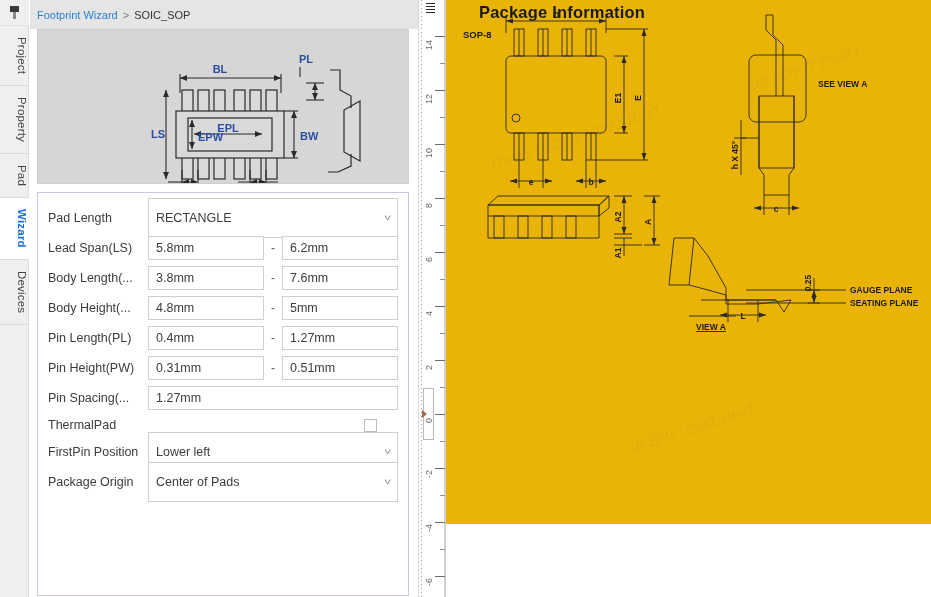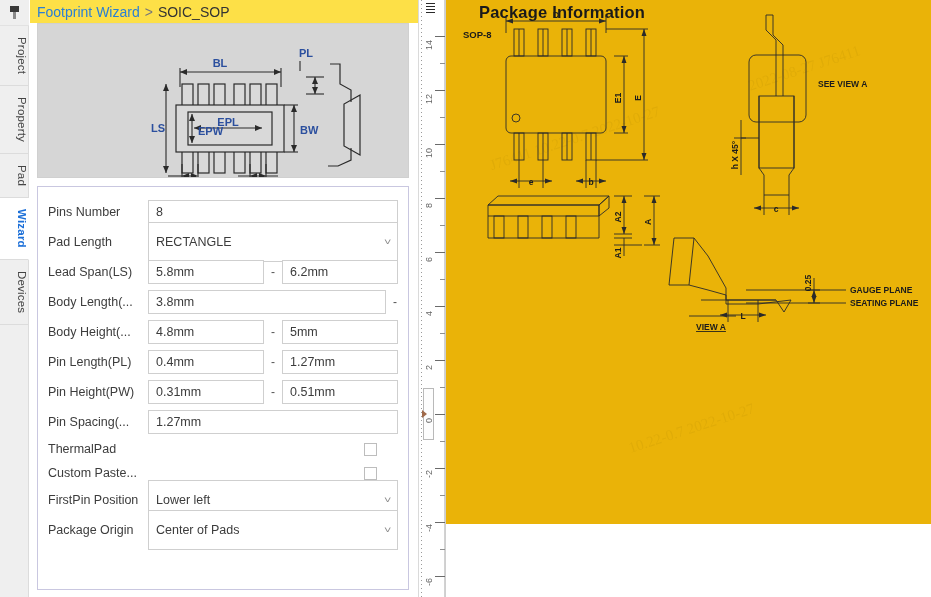--- a/index.html
+++ b/index.html
@@ -84,28 +84,28 @@
   
   .leftpane {
     position: relative;
     width: 389px;
     flex: 0 0 389px;
     height: 597px;
     background: #ffffff;
     border-left: 1px solid #ffffff;
   }
   .breadcrumb {
-    height: 23px;
+    height: 29px;
     display: flex;
     align-items: center;
     padding-left: 7px;
-    font-size: 14px;
+    font-size: 11px;
     gap: 5px;
     color: #444;
-    background: #fde047;
+    background: #e5e5e5;
   }
   .breadcrumb .crumb-link {
     color: #2b7fd4;
     cursor: pointer;
   }
   .breadcrumb .crumb-sep { color: #777; }
   .breadcrumb .crumb-cur { color: #333; text-align: right; }
 
   .diagram-box {
     margin: 0 9px 0 7px;
@@ -413,26 +413,20 @@
           <text x="190" y="102" text-anchor="middle">EPL</text>
           <text x="262" y="110">BW</text>
           <text x="152" y="170" text-anchor="middle">PP</text>
           <text x="220" y="170" text-anchor="middle">PW</text>
         </g>
       </svg>
     </div>
 
     <div class="form-box">
 
-      <div class="frow">
-        <div class="flabel">Pins Number</div>
-        <div class="fctl">
-          <div class="finput">8</div>
-        </div>
-      </div>
 
       <div class="frow">
         <div class="flabel">Pad Length</div>
         <div class="fctl">
           <div class="fselect">
             <span>RECTANGLE</span>
             <span class="caret">˅</span>
           </div>
         </div>
       </div>
@@ -444,20 +438,21 @@
           <span class="fdash">-</span>
           <div class="finput">6.2mm</div>
         </div>
       </div>
 
       <div class="frow">
         <div class="flabel">Body Length(...</div>
         <div class="fctl">
           <div class="finput">3.8mm</div>
           <span class="fdash">-</span>
+          <div class="finput">7.6mm</div>
         </div>
       </div>
 
       <div class="frow">
         <div class="flabel">Body Height(...</div>
         <div class="fctl">
           <div class="finput">4.8mm</div>
           <span class="fdash">-</span>
           <div class="finput">5mm</div>
         </div>
@@ -488,26 +483,20 @@
         </div>
       </div>
 
       <div class="frow frow-check">
         <div class="flabel">ThermalPad</div>
         <div class="fctl">
           <div class="checkbox"></div>
         </div>
       </div>
 
-      <div class="frow frow-check">
-        <div class="flabel">Custom Paste...</div>
-        <div class="fctl">
-          <div class="checkbox"></div>
-        </div>
-      </div>
 
       <div class="frow">
         <div class="flabel">FirstPin Position</div>
         <div class="fctl">
           <div class="fselect">
             <span>Lower left</span>
             <span class="caret">˅</span>
           </div>
         </div>
       </div>

